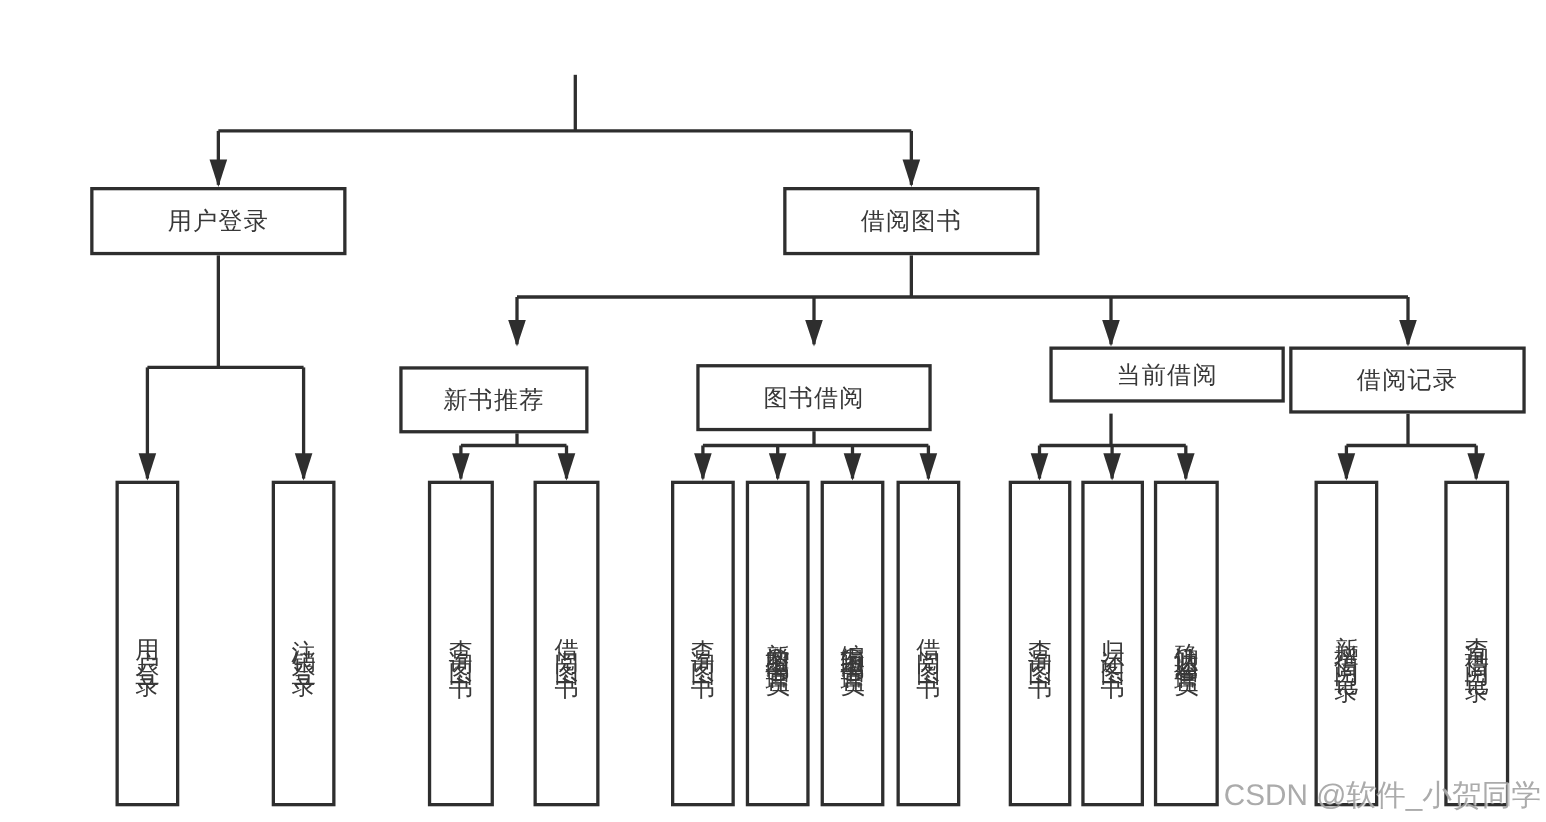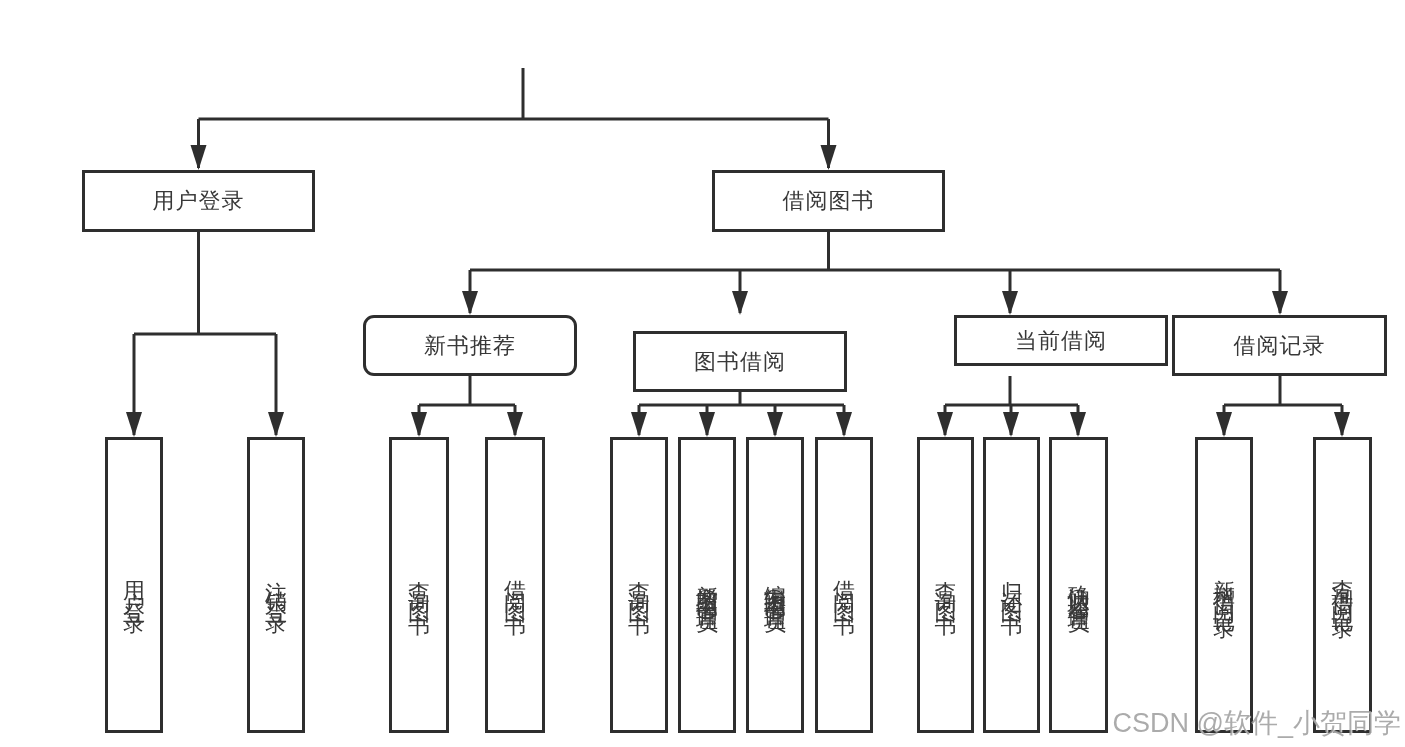--- a/index.html
+++ b/index.html
@@ -115,21 +115,21 @@
   </svg>
 
 
   <div class="node h-node" style="left:82px;top:170px;width:233px;height:62px;">
     <span>用户登录</span>
   </div>
   <div class="node h-node" style="left:712px;top:170px;width:233px;height:62px;">
     <span>借阅图书</span>
   </div>
 
-  <div class="node h-node" style="left:363px;top:315px;width:214px;height:61px;border-radius:11px;">
+  <div class="node h-node" style="left:363px;top:333px;width:172px;height:61px;">
     <span>新书推荐</span>
   </div>
   <div class="node h-node" style="left:633px;top:315px;width:214px;height:61px;margin-top:16px;">
     <span>图书借阅</span>
   </div>
   <div class="node h-node" style="left:954px;top:315px;width:214px;height:51px;">
     <span>当前借阅</span>
   </div>
   <div class="node h-node" style="left:1172px;top:315px;width:215px;height:61px;">
     <span>借阅记录</span>

